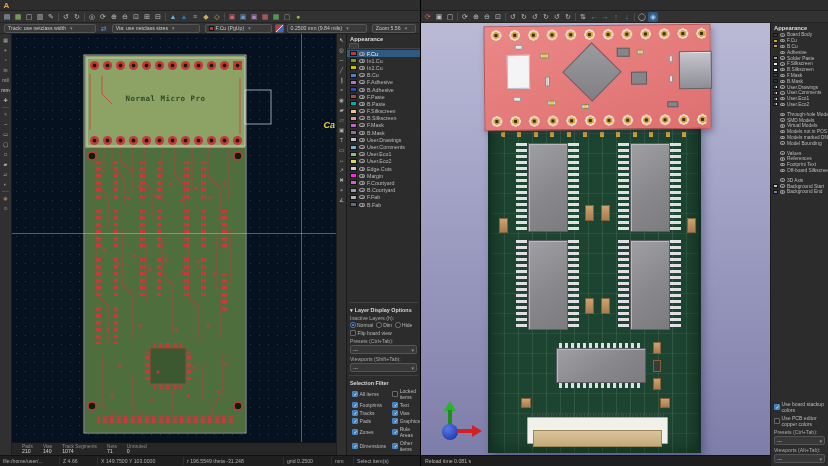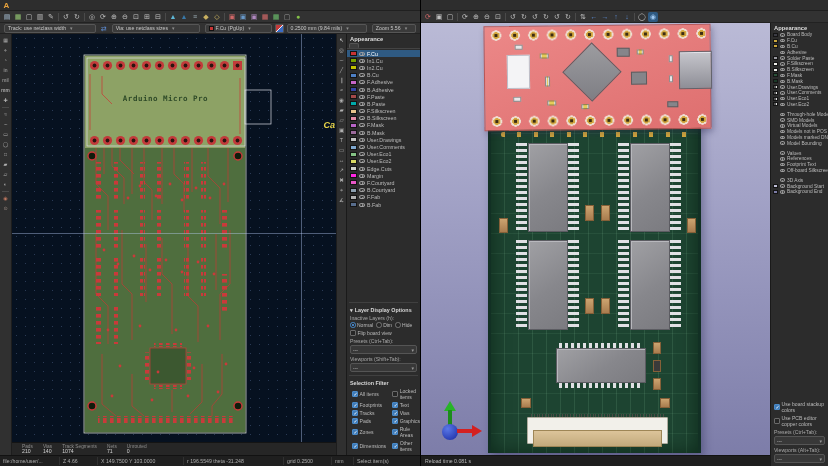--- a/index.html
+++ b/index.html
@@ -502,21 +502,21 @@
               <circle cx="108" cy="332" r="1.4"></circle>
               <circle cx="146" cy="338" r="1.4"></circle>
             <circle cx="182" cy="334" r="1.4"></circle>
               <circle cx="214" cy="330" r="1.4"></circle>
               <circle cx="100" cy="362" r="1.4"></circle>
             <circle cx="140" cy="366" r="1.4"></circle>
               <circle cx="176" cy="362" r="1.4"></circle>
               <circle cx="206" cy="358" r="1.4"></circle>
           </g>
         </svg>
-        <div class="board-title">Arduino Micro Pro</div>
+        <div class="board-title">Normal Micro Pro</div>
         <div class="clipped-label">Ca</div>
         <div class="crosshair-h"></div>
         <div class="crosshair-v"></div>
       </div>
 
       <div class="statusbar1">
           <div class="stat-cell">
           <span class="stat-label">Pads</span>
           <span class="stat-value">210</span>
         </div>

